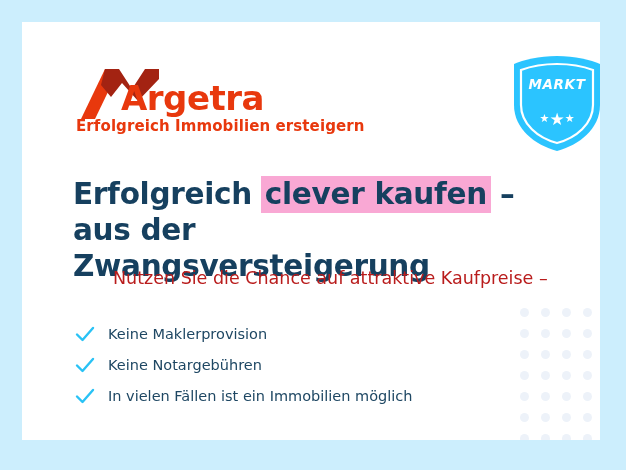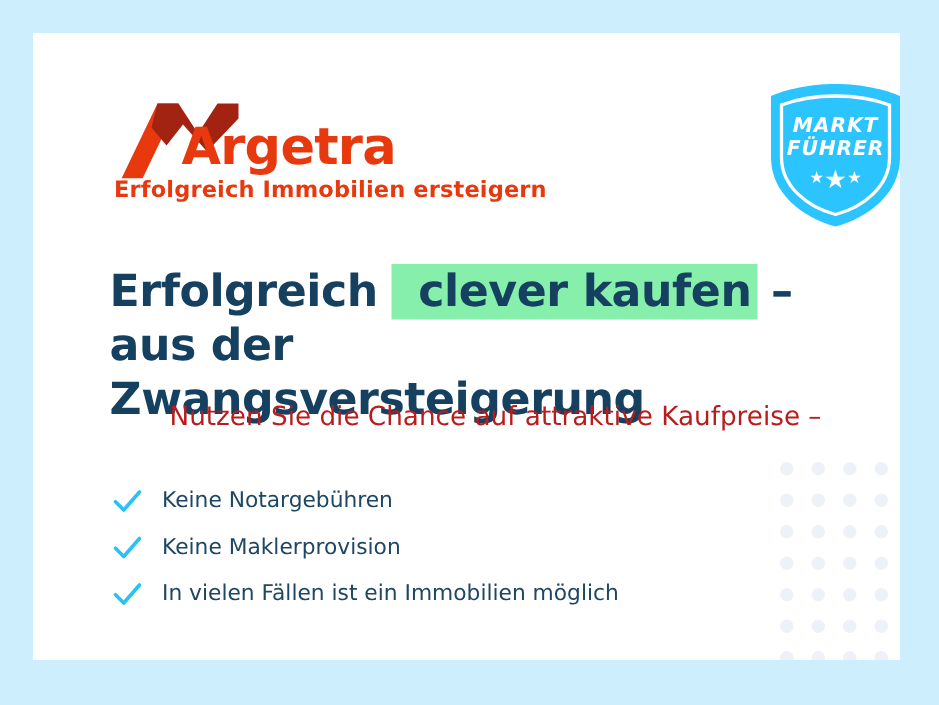--- a/index.html
+++ b/index.html
@@ -130,22 +130,22 @@
     top: 134px;
     width: 470px;
     color: #16405F;
     font-size: 29.5px;
     font-weight: bold;
     line-height: 36px;
     letter-spacing: -0.3px;
     font-family: "DejaVu Sans", sans-serif;
   }
   .hl-mark {
-    background: #86efac;
-    padding: 1px 4px 2px 18px;
+    background: #f9a8d4;
+    padding: 1px 4px 2px 4px;
     margin: 0 -1px;
   }
 
   
   .subhead {
     position: absolute;
     left: 43px;
     top: 224px;
     width: 480px;
     color: #b91c1c;
@@ -228,48 +228,47 @@
       <div class="logo-tag">Erfolgreich Immobilien ersteigern</div>
     </div>
 
     <div class="badge">
       <svg viewBox="0 0 92 97" width="92" height="97" style="position:absolute;left:0;top:0;">
         <path d="M46 1 C64 1 80 5 89 9 L89 50 C89 74 68 90 46 96 C24 90 3 74 3 50 L3 9 C12 5 28 1 46 1 Z" fill="#2BC4FF"></path>
         <path d="M46 9 C61 9 74 12 82 15 L82 50 C82 69 65 83 46 88 C27 83 10 69 10 50 L10 15 C18 12 31 9 46 9 Z" fill="none" stroke="#FFFFFF" stroke-width="2.2"></path>
       </svg>
       <div class="badge-text">
         <div>MARKT</div>
-        <div>FÜHRER</div>
       </div>
       <div class="badge-stars">
         <span>★</span><span class="big">★</span><span>★</span>
       </div>
     </div>
 
     <h1 class="headline">
       <span>Erfolgreich </span><span class="hl-mark">clever kaufen</span><span> –</span><br>
       <span>aus der Zwangsversteigerung</span>
     </h1>
 
     <p class="subhead">
       <span>Nutzen Sie die Chance auf attraktive Kaufpreise –</span><br>
     </p>
 
     <div class="bullets">
       <div class="bullet-row">
         <svg class="check-icon" viewBox="0 0 22 22">
           <path d="M3 11.5 L8.5 17 L19 5" fill="none" stroke="#29C2F5" stroke-width="2.4" stroke-linecap="round" stroke-linejoin="round"></path>
         </svg>
-        <span class="bullet-label">Keine Notargebühren</span>
+        <span class="bullet-label">Keine Maklerprovision</span>
       </div>
       <div class="bullet-row">
         <svg class="check-icon" viewBox="0 0 22 22">
           <path d="M3 11.5 L8.5 17 L19 5" fill="none" stroke="#29C2F5" stroke-width="2.4" stroke-linecap="round" stroke-linejoin="round"></path>
         </svg>
-        <span class="bullet-label">Keine Maklerprovision</span>
+        <span class="bullet-label">Keine Notargebühren</span>
       </div>
       <div class="bullet-row">
         <svg class="check-icon" viewBox="0 0 22 22">
           <path d="M3 11.5 L8.5 17 L19 5" fill="none" stroke="#29C2F5" stroke-width="2.4" stroke-linecap="round" stroke-linejoin="round"></path>
         </svg>
         <span class="bullet-label">In vielen Fällen ist ein Immobilien möglich</span>
       </div>
     </div>
 
   </div>

